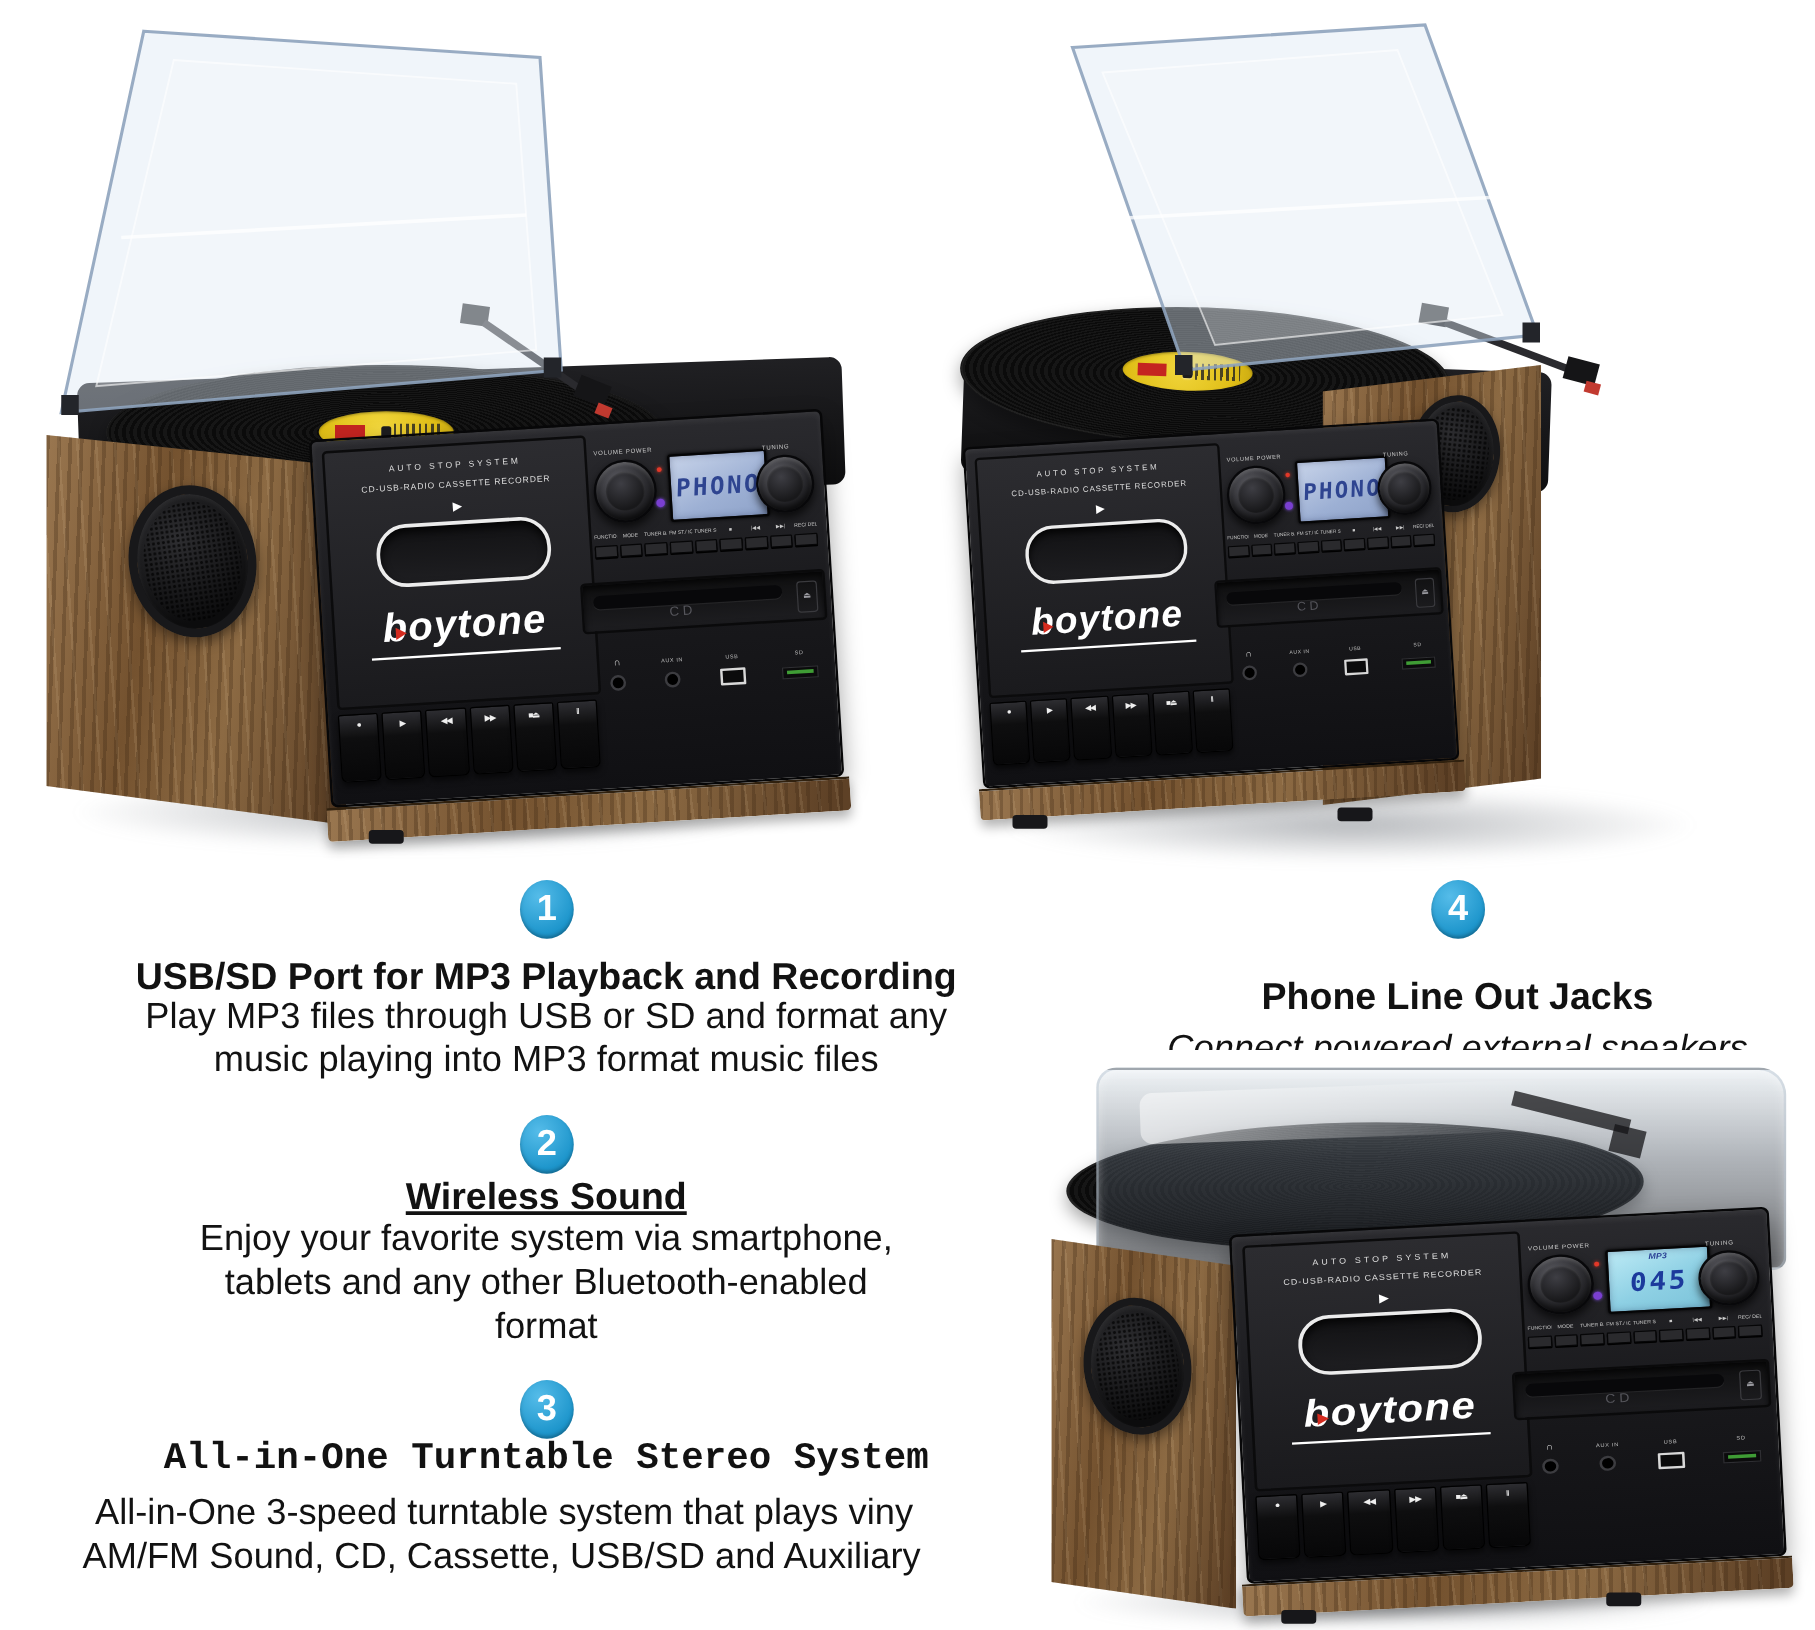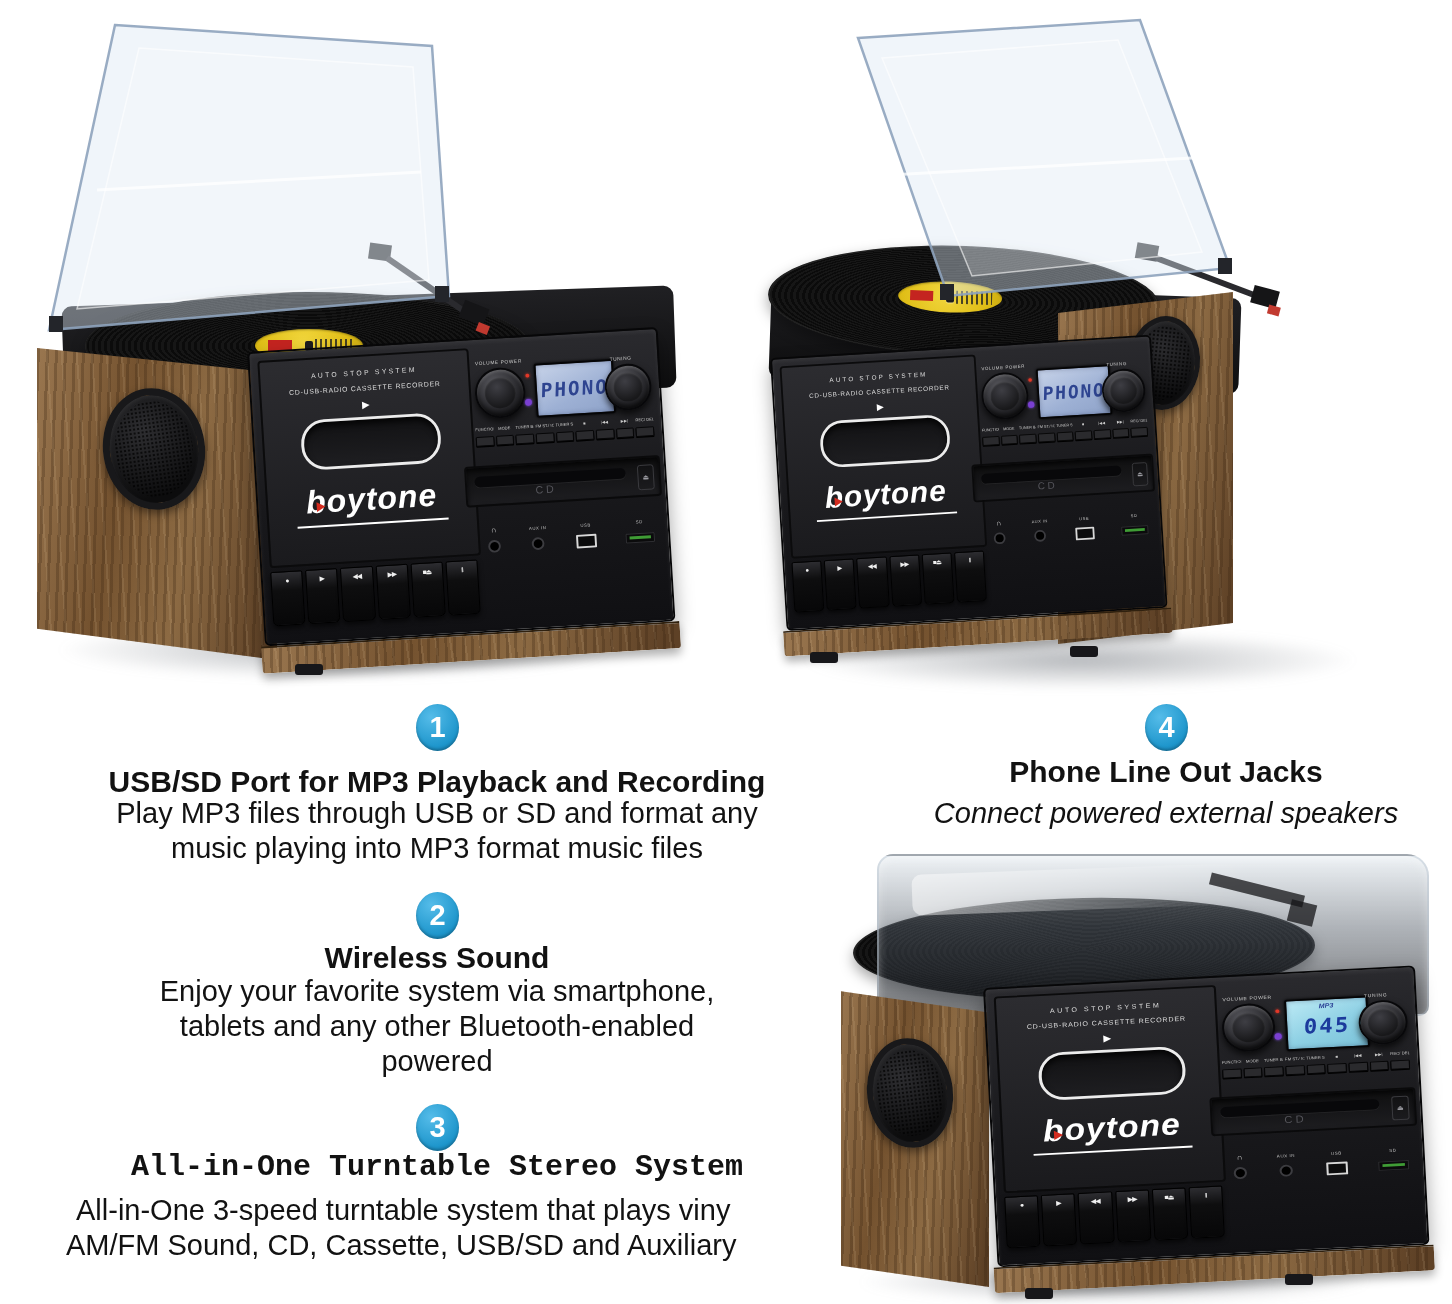--- a/index.html
+++ b/index.html
@@ -6,21 +6,21 @@
   body{position:relative;width:1452px;height:1304px;overflow:hidden;
        font-family:"Liberation Sans",sans-serif;color:#121212;}
   .badge{position:absolute;width:43px;height:47px;border-radius:50%;z-index:1;
          background:radial-gradient(circle at 35% 28%,#55bce9,#1e96cc 68%,#1480b2);
          color:#fff;font-size:29px;font-weight:bold;line-height:47px;text-align:center;
          box-shadow:inset 0 -2px 3px rgba(0,0,0,.25);}
   .ftitle{position:absolute;left:0;width:874px;text-align:center;z-index:1;
           font-size:30px;font-weight:bold;white-space:nowrap;}
   .fline{position:absolute;left:0;width:874px;text-align:center;z-index:1;
          font-size:29px;white-space:nowrap;}
-  .ftitle.right,.fline.right{left:880px;width:572px;}
+  .ftitle.right,.fline.right{left:880px;width:572px;margin-top:26px;}
   .fline.clip{width:auto;text-align:left;}
 
   
   .unit{position:absolute;}
   .unit svg{position:absolute;left:0;top:0;}
   .woodbg{background:
      repeating-linear-gradient(92deg,rgba(56,35,16,.28) 0 3px,rgba(0,0,0,0) 3px 9px),
      repeating-linear-gradient(86deg,rgba(255,228,186,.10) 0 2px,rgba(0,0,0,0) 2px 15px),
      linear-gradient(100deg,#9a7750,#74522f 35%,#8c6a43 62%,#5e4126 96%);}
   .sidepanel{position:absolute;}
@@ -394,24 +394,24 @@
 <div class="badge" style="left:416px;top:704px;">1</div>
 <div class="ftitle" style="top:755px;margin-top:10px;">USB/SD Port for MP3 Playback and Recording</div>
 <div class="fline" style="top:797px;">Play MP3 files through USB or SD and format any</div>
 <div class="fline" style="top:832px;">music playing into MP3 format music files</div>
 
 <div class="badge" style="left:1145px;top:704px;">4</div>
 <div class="ftitle right" style="top:755px;">Phone Line Out Jacks</div>
 <div class="fline right" style="top:797px;font-style:italic;">Connect powered external speakers</div>
 
 <div class="badge" style="left:416px;top:892px;">2</div>
-<div class="ftitle" style="top:941px;">Wireless Sound</div>
+<div class="ftitle" style="top:941px;text-decoration:underline;">Wireless Sound</div>
 <div class="fline" style="top:975px;">Enjoy your favorite system via smartphone,</div>
 <div class="fline" style="top:1010px;">tablets and any other Bluetooth-enabled</div>
-<div class="fline" style="top:1045px;">powered</div>
+<div class="fline" style="top:1045px;">format</div>
 
 <div class="badge" style="left:416px;top:1104px;">3</div>
 <div class="ftitle" style="top:1150px;font-family:Liberation Mono, monospace;">All-in-One Turntable Stereo System</div>
 <div class="fline clip" style="left:76px;top:1194px;">All-in-One 3-speed turntable system that plays viny</div>
 <div class="fline clip" style="left:66px;top:1229px;">AM/FM Sound, CD, Cassette, USB/SD and Auxiliary</div>
 
 <div class="unit" style="left:805px;top:840px;width:647px;height:464px;background:#fff;z-index:2;overflow:hidden;">
   <div class="shadow" style="left:50px;top:420px;width:520px;height:44px;"></div>
   <div class="record" style="left:48px;top:58px;width:462px;height:102px;transform:rotate(-1deg);"></div>
   <div class="smokelid" style="left:72px;top:14px;width:548px;height:158px;">

